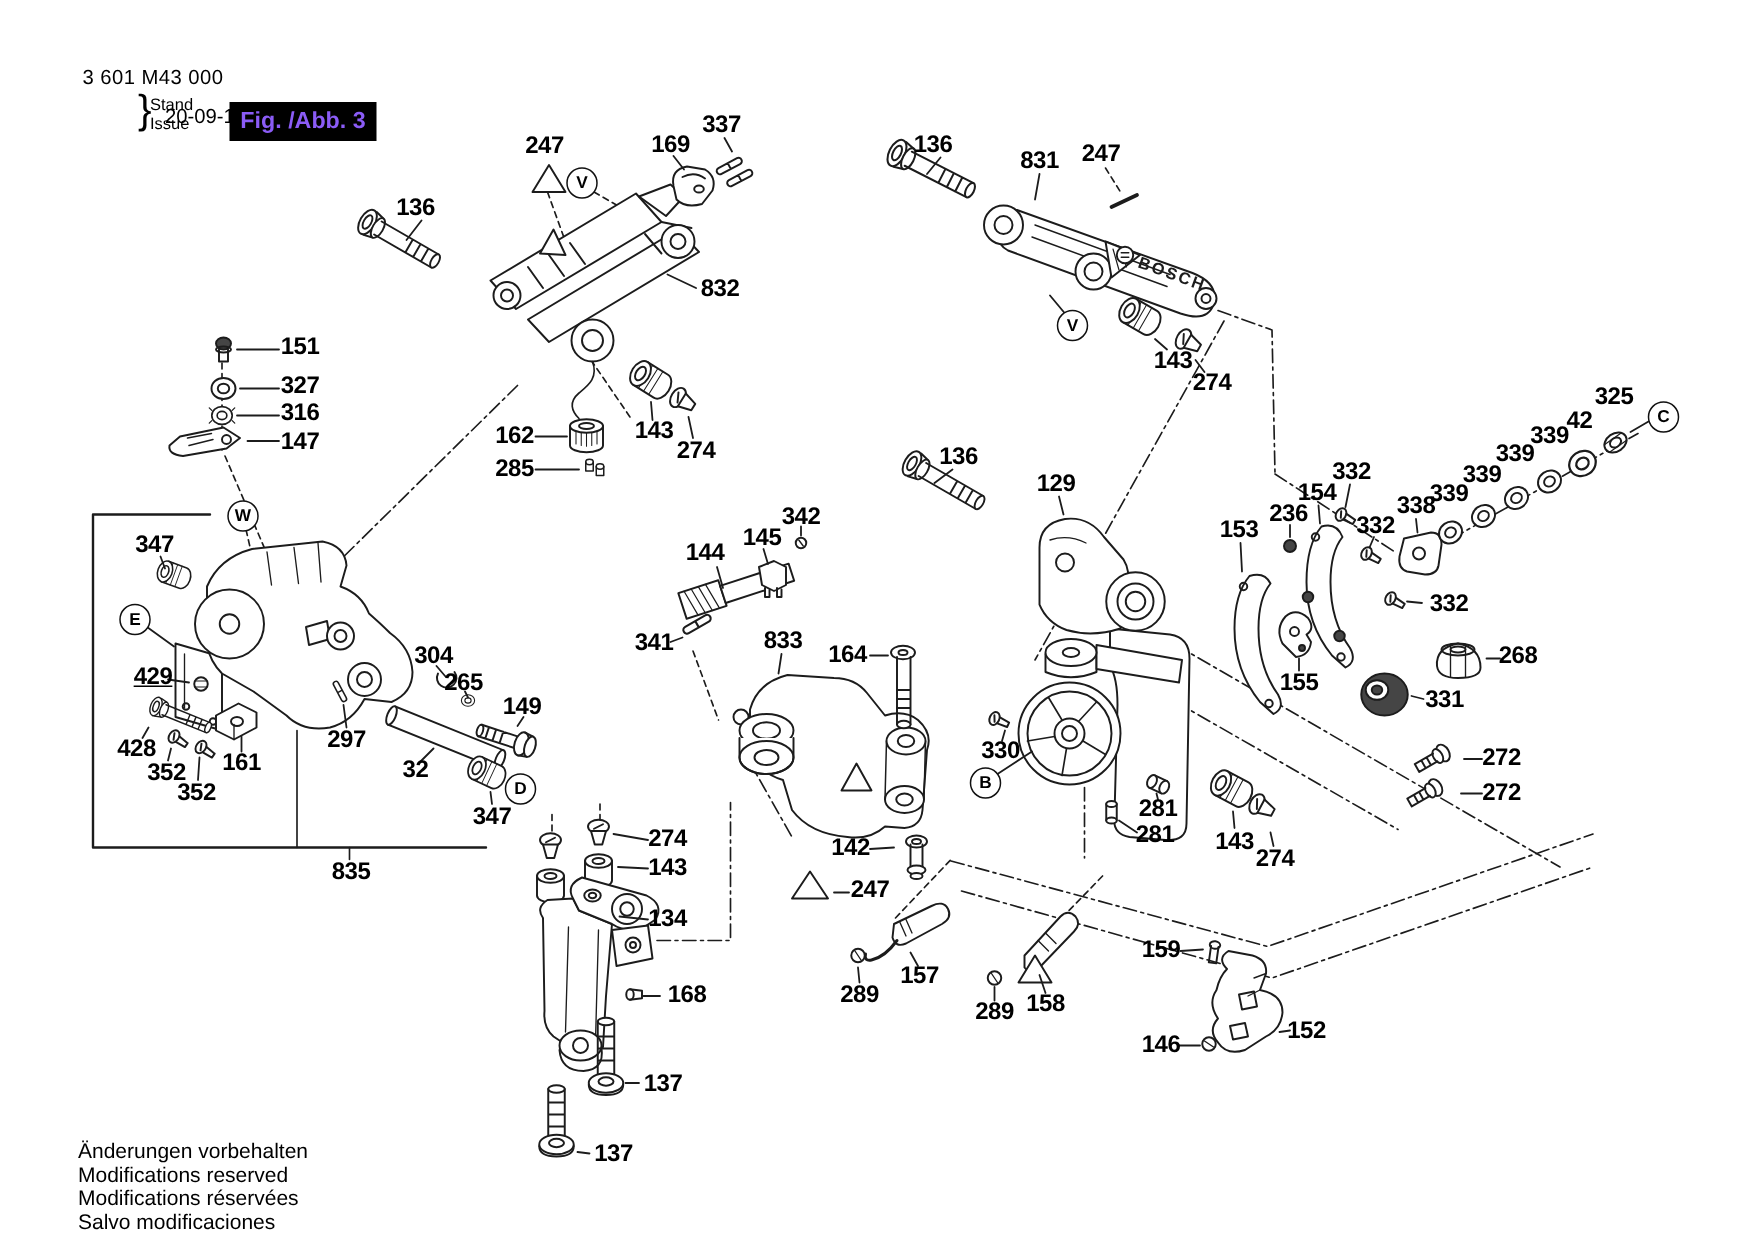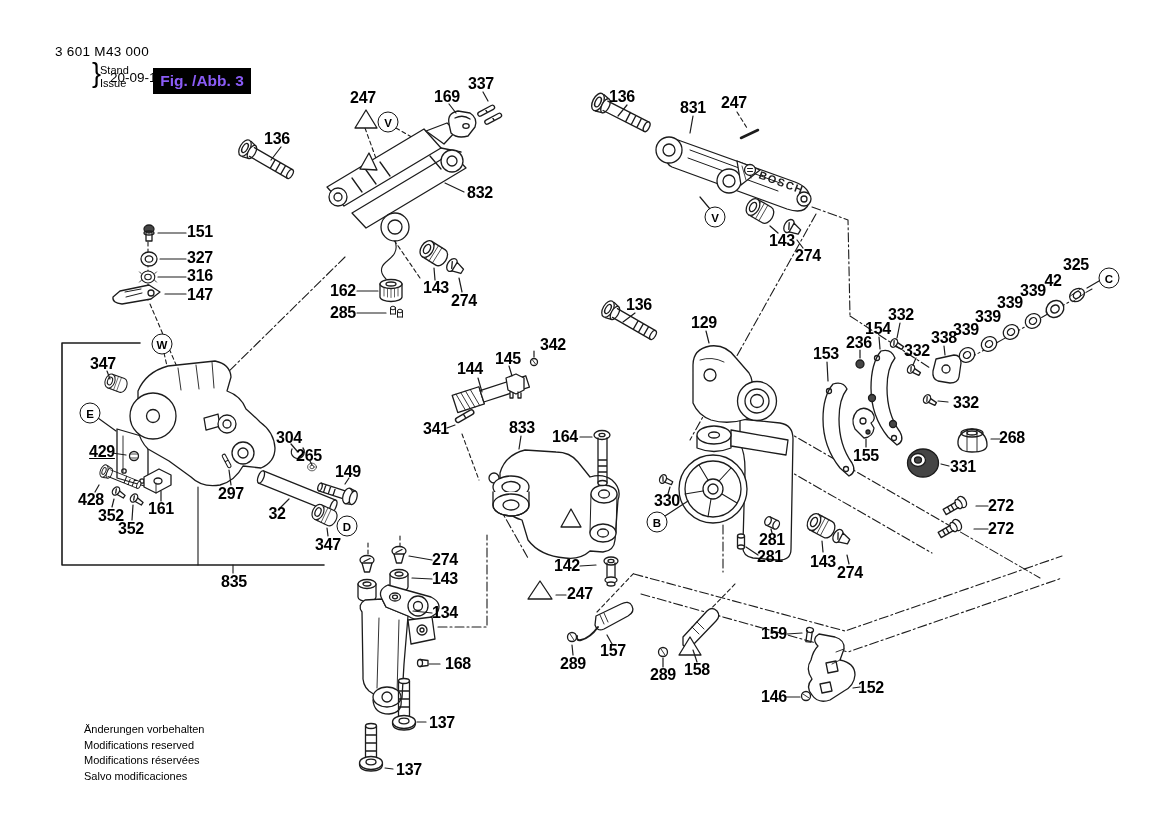--- a/index.html
+++ b/index.html
@@ -13,21 +13,21 @@
       border:1.6px solid #111;border-radius:50%;background:#fff;display:flex;
       align-items:center;justify-content:center;
       font-family:"Liberation Sans",sans-serif;font-weight:bold;font-size:11.5px;z-index:5;}
   .hdr-pn{left:55px;top:44px;font-size:13.5px;letter-spacing:0.3px;}
   .hdr-stand{left:55px;top:64px;font-size:11px;line-height:12.5px;margin-left:45px;}
   .hdr-brace{left:92px;top:58px;font-size:27px;font-weight:300;}
   .hdr-date{left:110px;top:70px;font-size:13.5px;}
   .fig-box{left:153px;top:68px;width:98px;height:26px;background:#000;display:flex;
       align-items:center;justify-content:center;}
   .fig-box span{color:#8b5cf6;font-size:15.5px;font-weight:bold;white-space:nowrap;}
-  .footer{left:52px;top:722px;font-size:11px;line-height:15.5px;margin-left:32px;}
+  .footer{left:52px;top:760px;font-size:14px;line-height:15.5px;}
   svg{position:absolute;left:0;top:0;z-index:1;}
   .dd{stroke-dasharray:9 3 2 3;stroke-width:1.1;fill:none;}
   .dsh{stroke-dasharray:4 3;stroke-width:1.1;fill:none;}
   .ld{stroke-width:1.2;fill:none;}
   .f{fill:#fff;}
   .dk{fill:#454545;}
 </style>
 </head>
 <body>
 
@@ -454,21 +454,21 @@
       <div class="part-label" style="left: 111px; top: 516px;">352</div>
       <div class="part-label" style="left: 131px; top: 529px;">352</div>
       <div class="part-label" style="left: 161px; top: 509px;">161</div>
       <div class="part-label" style="left: 231px; top: 494px;">297</div>
       <div class="part-label" style="left: 289px; top: 438px;">304</div>
       <div class="part-label" style="left: 309px; top: 456px;">265</div>
       <div class="part-label" style="left: 348px; top: 472px;">149</div>
       <div class="part-label" style="left: 277px; top: 514px;">32</div>
       <div class="part-label" style="left: 328px; top: 545px;">347</div>
       <div class="part-label" style="left: 234px; top: 582px;">835</div>
-      <div class="part-label" style="left: 534px; top: 345px; margin-left: 19px;">342</div>
+      <div class="part-label" style="left: 534px; top: 345px;">342</div>
       <div class="part-label" style="left: 508px; top: 359px;">145</div>
       <div class="part-label" style="left: 470px; top: 369px;">144</div>
       <div class="part-label" style="left: 436px; top: 429px;">341</div>
       <div class="part-label" style="left: 522px; top: 428px;">833</div>
       <div class="part-label" style="left: 565px; top: 437px;">164</div>
       <div class="part-label" style="left: 639px; top: 305px;">136</div>
       <div class="part-label" style="left: 704px; top: 323px;">129</div>
       <div class="part-label" style="left: 667px; top: 501px;">330</div>
       <div class="part-label" style="left: 772px; top: 540px;">281</div>
       <div class="part-label" style="left: 770px; top: 557px;">281</div>

